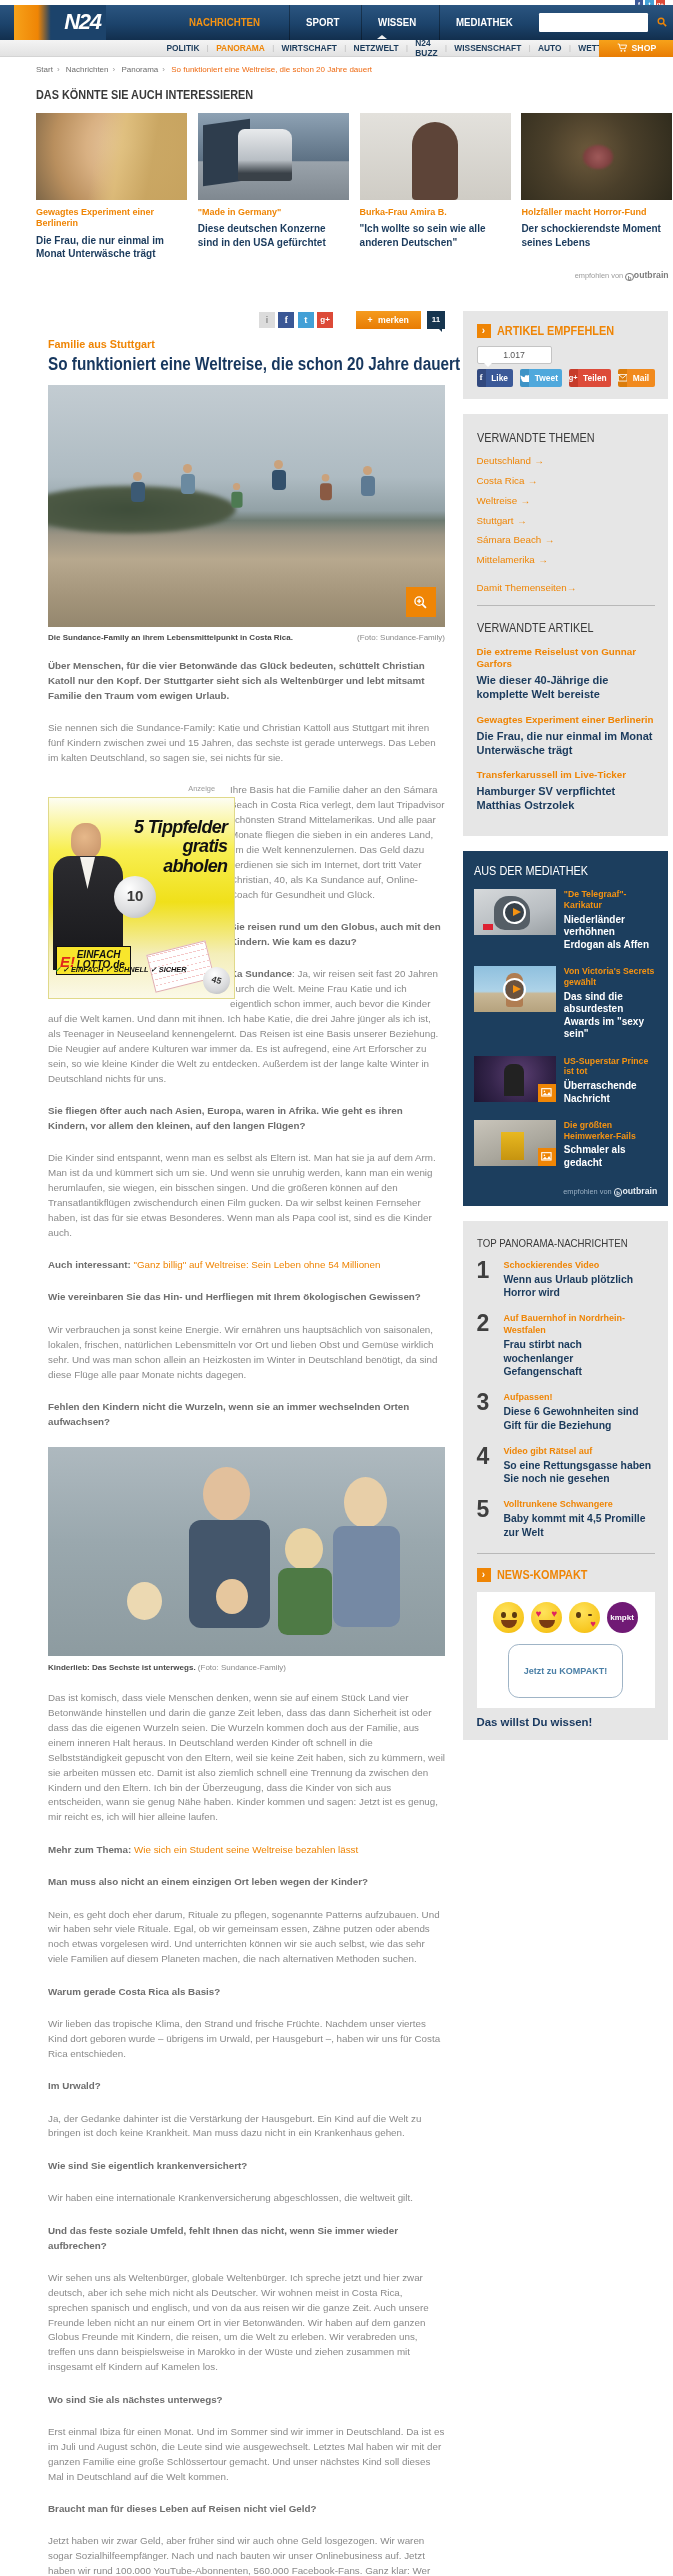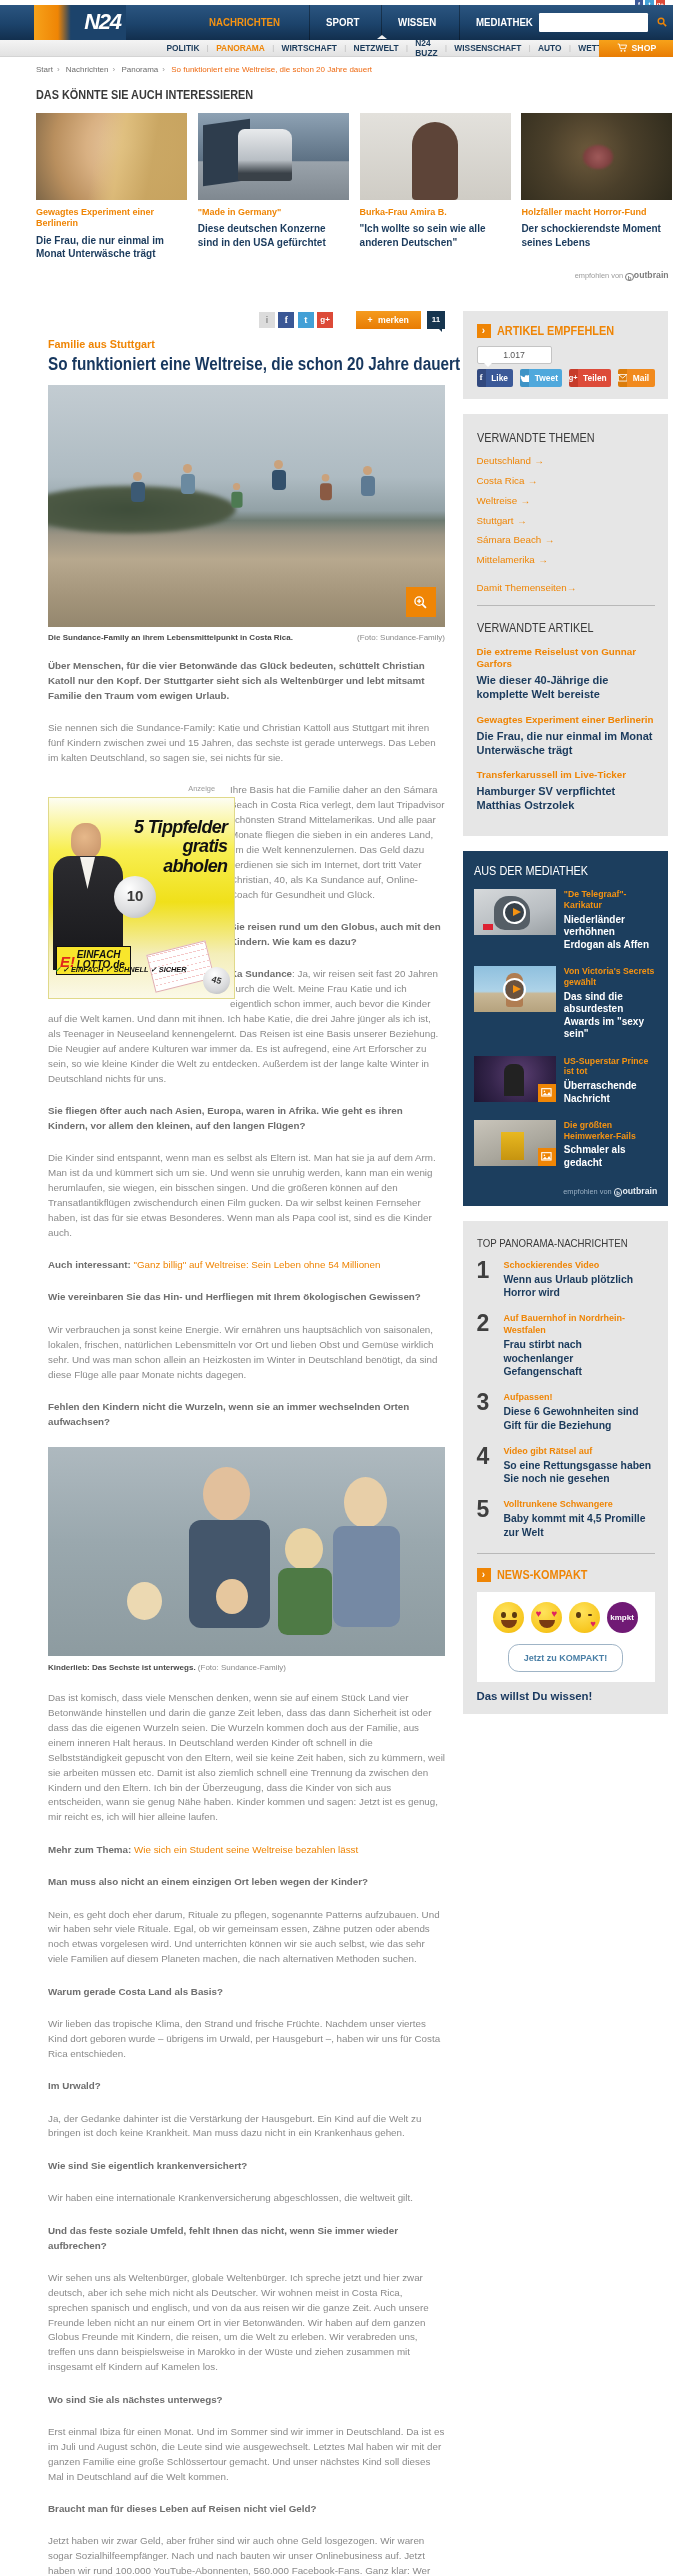--- a/index.html
+++ b/index.html
@@ -7,21 +7,21 @@
   a { text-decoration:none; cursor:pointer; }
   .cnd { display:inline-block; transform:scaleX(.85); transform-origin:0 50%; white-space:nowrap; }
 
   
   .topstrip { height:4.7px; overflow:hidden; position:relative; }
   .topstrip .soc { position:absolute; right:9.4px; top:0; display:flex; gap:2px; }
   .topstrip .soc span { width:8.7px; height:8.7px; font-size:6px; font-weight:bold; color:#fff; text-align:center; line-height:8.7px; display:inline-block; }
 
   
   .hdr { height:35px; background:linear-gradient(180deg,#2b5580 0%,#1c436b 55%,#122f4e 100%); display:flex; align-items:center; position:relative; }
-  .logo { width:92px; height:35px; margin-left:34px; background:linear-gradient(90deg,#f7a21a 0%,#ef8505 26%, #1c436b 40%); display:flex; align-items:center; justify-content:flex-end; padding-right:5.4px;padding-left:24px; }
+  .logo { width:92px; height:35px; margin-left:14px; background:linear-gradient(90deg,#f7a21a 0%,#ef8505 26%, #1c436b 40%); display:flex; align-items:center; justify-content:flex-end; padding-right:5.4px;padding-left:24px; }
   .logo span { color:#fff; font-size:22px; font-weight:bold; font-style:italic; letter-spacing:-1.3px; }
   .mainnav { display:flex; align-items:center; margin-left:67px; height:100%; }
   .mainnav .item { color:#fff; font-size:11.4px; font-weight:bold; padding:0 16px; height:100%; display:flex; align-items:center; border-left:0.7px solid rgba(0,0,0,.35); }
   .mainnav .item:first-child { border-left:none; }
   .mainnav .item.on { color:#f59312; }
   .hsearch { position:absolute; right:25.6px; top:8px; width:109px; height:19px; background:#fff; border-radius:1.3px; display:flex; align-items:center; }
   .hsearch input { flex:1; border:none; outline:none; height:16px; padding:0 4px; font-size:8px; color:#444; background:transparent; }
   .hsearch .mag { width:17.5px; height:16px; display:flex; align-items:center; justify-content:center; }
 
   
@@ -181,21 +181,21 @@
 
   .kompakt-box { background:#fff; padding:10.8px 6.7px 9.4px; margin:9.4px 0 8px; text-align:center; }
   .emorow { display:flex; justify-content:center; align-items:center; gap:6.7px; margin-bottom:10.8px; }
   .emo { width:31px; height:31px; border-radius:50%; background:radial-gradient(circle at 40% 32%, #ffe35c, #f7c61e 70%, #e8a80e); position:relative; }
   .emo .eye { position:absolute; top:9.4px; width:4.7px; height:6px; border-radius:50%; background:#5a3a10; }
   .emo .e1{left:7.4px;} .emo .e2{right:7.4px;}
   .emo .mouth { position:absolute; left:50%; transform:translateX(-50%); bottom:5.4px; width:16px; height:8px; border-radius:0 0 16px 16px; background:#7a3b12; }
   .emo .hearteye { position:absolute; top:5.4px; font-size:10px; color:#e0245e; font-weight:bold; }
   .emo .kissheart { position:absolute; right:4px; bottom:4px; font-size:9.4px; color:#e0245e; }
   .kbadge { width:31px; height:31px; border-radius:50%; background:#701a75; color:#fff; font-size:8px; font-weight:bold; display:flex; align-items:center; justify-content:center; }
-  .kbtn { display:inline-block; border:1.3px solid #9fb4c6; color:#4a7fa6; border-radius:10.8px; padding:8px 15px; font-size:9px; font-weight:bold; background:#fff; cursor:pointer; }
+  .kbtn { display:inline-block; border:1.3px solid #9fb4c6; color:#4a7fa6; border-radius:10.8px; padding:21px 15px; font-size:9px; font-weight:bold; background:#fff; cursor:pointer; }
   .kcta { color:#17375e; font-size:11.4px; font-weight:bold; }
 </style>
 </head>
 <body>
 
 <div class="topstrip">
   <div class="soc">
     <span style="background:#3b5998">f</span>
     <span style="background:#43a0d6">t</span>
     <span style="background:#dc4a38">g+</span>
@@ -422,21 +422,21 @@
         <b>Kinderlieb: Das Sechste ist unterwegs.</b><span> (Foto: Sundance-Family)</span>
       </div>
 
       <p>Das ist komisch, dass viele Menschen denken, wenn sie auf einem Stück Land vier Betonwände hinstellen und darin die ganze Zeit leben, dass das dann Sicherheit ist oder dass das die eigenen Wurzeln seien. Die Wurzeln kommen doch aus der Familie, aus einem inneren Halt heraus. In Deutschland werden Kinder oft schnell in die Selbstständigkeit gepuscht von den Eltern, weil sie keine Zeit haben, sich zu kümmern, weil sie arbeiten müssen etc. Damit ist also ziemlich schnell eine Trennung da zwischen den Kindern und den Eltern. Ich bin der Überzeugung, dass die Kinder von sich aus entscheiden, wann sie genug Nähe haben. Kinder kommen und sagen: Jetzt ist es genug, mir reicht es, ich will hier alleine laufen.</p>
       <div class="note">
         <b>Mehr zum Thema:</b>
         <a>Wie sich ein Student seine Weltreise bezahlen lässt</a>
       </div>
       <p class="q">Man muss also nicht an einem einzigen Ort leben wegen der Kinder?</p>
       <p>Nein, es geht doch eher darum, Rituale zu pflegen, sogenannte Patterns aufzubauen. Und wir haben sehr viele Rituale. Egal, ob wir gemeinsam essen, Zähne putzen oder abends noch etwas vorgelesen wird. Und unterrichten können wir sie auch selbst, wie das sehr viele Familien auf diesem Planeten machen, die nach alternativen Methoden suchen.</p>
-      <p class="q">Warum gerade Costa Land als Basis?</p>
+      <p class="q">Warum gerade Costa Rica als Basis?</p>
       <p>Wir lieben das tropische Klima, den Strand und frische Früchte. Nachdem unser viertes Kind dort geboren wurde – übrigens im Urwald, per Hausgeburt –, haben wir uns für Costa Rica entschieden.</p>
       <p class="q">Im Urwald?</p>
       <p>Ja, der Gedanke dahinter ist die Verstärkung der Hausgeburt. Ein Kind auf die Welt zu bringen ist doch keine Krankheit. Man muss dazu nicht in ein Krankenhaus gehen.</p>
       <p class="q">Wie sind Sie eigentlich krankenversichert?</p>
       <p>Wir haben eine internationale Krankenversicherung abgeschlossen, die weltweit gilt.</p>
       <p class="q">Und das feste soziale Umfeld, fehlt Ihnen das nicht, wenn Sie immer wieder aufbrechen?</p>
       <p>Wir sehen uns als Weltenbürger, globale Weltenbürger. Ich spreche jetzt und hier zwar deutsch, aber ich sehe mich nicht als Deutscher. Wir wohnen meist in Costa Rica, sprechen spanisch und englisch, und von da aus reisen wir die ganze Zeit. Auch unsere Freunde leben nicht an nur einem Ort in vier Betonwänden. Wir haben auf dem ganzen Globus Freunde mit Kindern, die reisen, um die Welt zu erleben. Wir verabreden uns, treffen uns dann beispielsweise in Marokko in der Wüste und ziehen zusammen mit insgesamt elf Kindern auf Kamelen los.</p>
       <p class="q">Wo sind Sie als nächstes unterwegs?</p>
       <p>Erst einmal Ibiza für einen Monat. Und im Sommer sind wir immer in Deutschland. Da ist es im Juli und August schön, die Leute sind wie ausgewechselt. Letztes Mal haben wir mit der ganzen Familie eine große Schlössertour gemacht. Und unser nächstes Kind soll dieses Mal in Deutschland auf die Welt kommen.</p>
       <p class="q">Braucht man für dieses Leben auf Reisen nicht viel Geld?</p>

